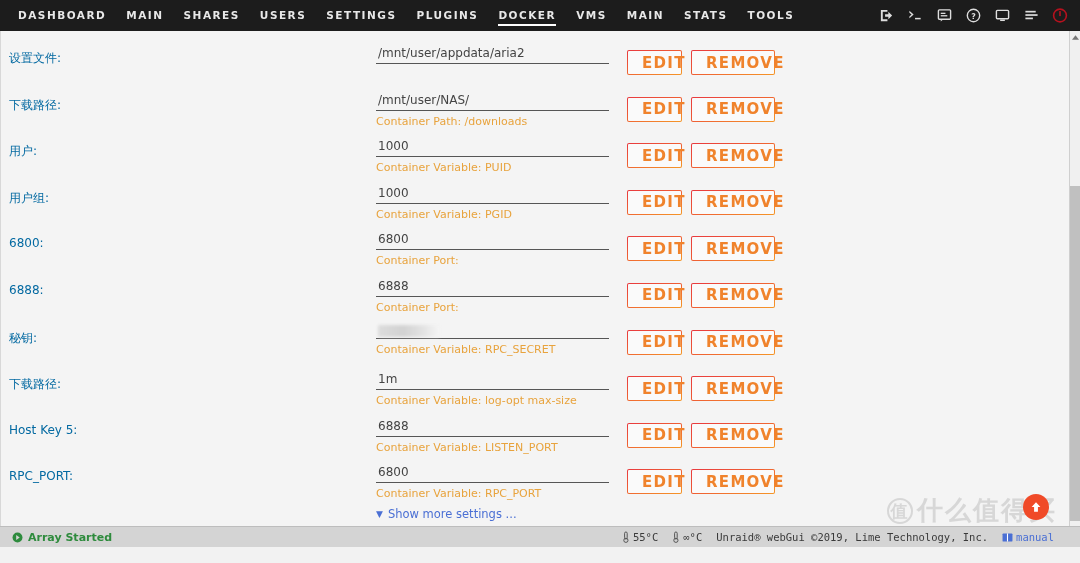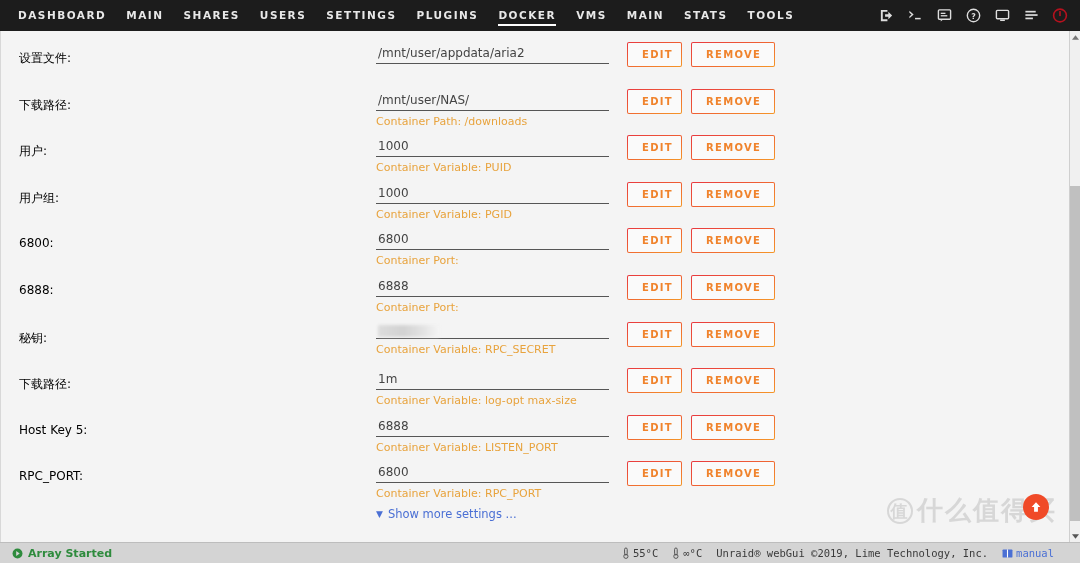--- a/index.html
+++ b/index.html
@@ -72,24 +72,24 @@
     overflow: hidden;
   }
   #formwrap { padding: 0; position: relative; }
 
   .row {
     position: relative;
     height: 46.6px;
   }
   .row-label {
     position: absolute;
-    left: 18px;
+    left: 8px;
     top: 19px;
     font-size: 12px;
-    color: #000000;
+    color: #0369a1;
     white-space: nowrap;
     text-align: center;
   }
   .row-field {
     position: absolute;
     left: 375px;
     top: 11px;
     width: 235px;
   }
   .fieldval {
@@ -121,29 +121,29 @@
     width: 62px;
     margin-top: 3px;
     margin-left: 2px;
     border-radius: 2px;
     background: linear-gradient(90deg,#dcdcdc 0%, #d2d2d2 40%, #e2e2e2 72%, #f0f0f0 92%, #f4f4f4 100%);
     filter: blur(1.6px);
   }
 
   .btn {
     position: absolute;
-    top: 11px;
+    top: 19px;
     height: 25px;
     min-width: 55px;
     padding: 0 14px;
     background: #fafafa;
     border: 1px solid transparent;
     border-radius: 2px;
     color: #f0832c;
-    font-size: 10px;
+    font-size: 15px;
     font-weight: bold;
     letter-spacing: 1.3px;
     cursor: pointer;
     font-family: "DejaVu Sans", "Liberation Sans", sans-serif;
     background-image: linear-gradient(#fafafa,#fafafa), linear-gradient(160deg, #e8393f 0%, #ef5f34 45%, #f59728 100%);
     background-origin: border-box;
     background-clip: padding-box, border-box;
   }
   .btn-edit { left: 626px; width: 53px; }
   .btn-remove { left: 690px; width: 84px; }
@@ -229,21 +229,21 @@
     left: 0; width: 11px; height: 12px;
     display: flex; align-items: center; justify-content: center;
     cursor: pointer;
   }
   #scrollup { top: 0; }
   #scrolldown { bottom: 0; }
 
   
   #footer {
     position: absolute;
-    left: 0; bottom: 0;
+    left: 0; bottom: 16px;
     width: 1080px;
     height: 21px;
     background: #d4d4d4;
     border-top: 1px solid #bdbdbd;
     display: flex;
     align-items: center;
     font-size: 11px;
     color: #444;
   }
   #array-status {

